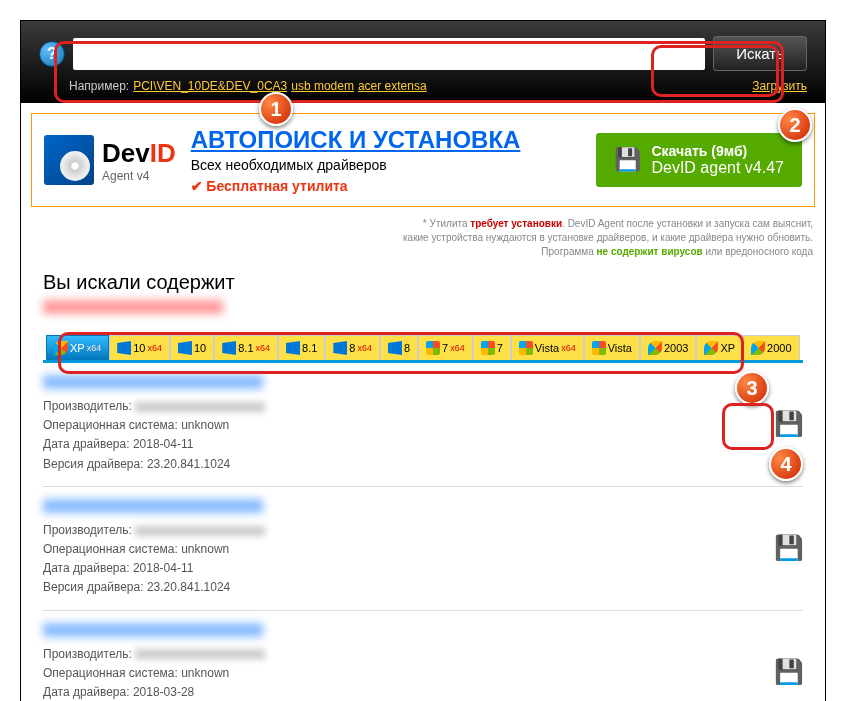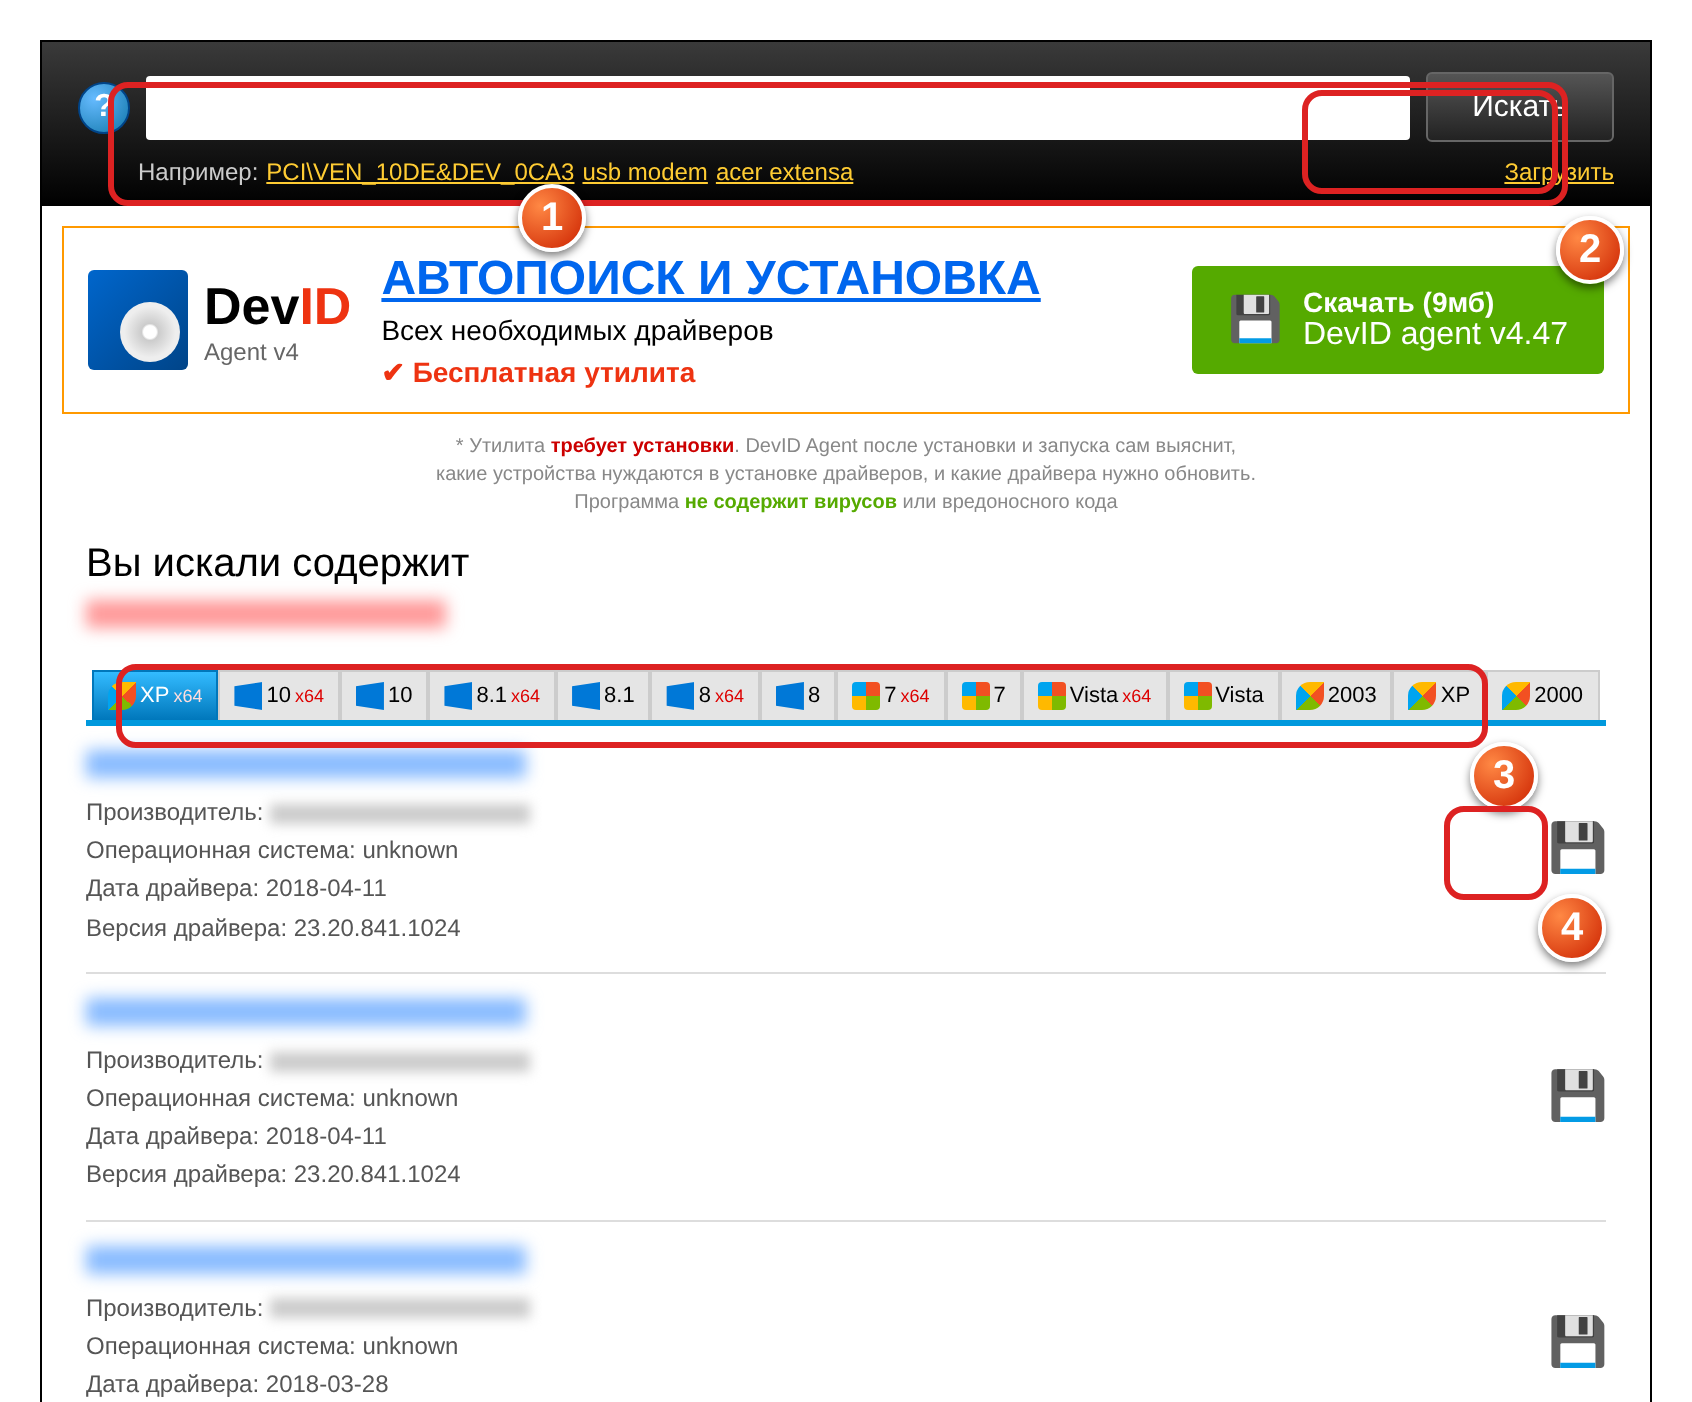--- a/index.html
+++ b/index.html
@@ -26,30 +26,30 @@
 .promo-mid { flex: 1; }
 .promo-title { color: #06e; font-size: 24px; font-weight: bold; text-decoration: underline; }
 .promo-sub { font-size: 14px; margin-top: 3px; }
 .promo-free { color: #e31; font-weight: bold; font-size: 14px; margin-top: 5px; }
 .promo-free::before { content: '✔ '; color: #e31; }
 .dl-btn { background: #5a0; color: #fff; padding: 10px 18px; border-radius: 3px; display: flex; align-items: center; gap: 10px; cursor: pointer; }
 .dl-icon { font-size: 22px; }
 .dl-text { font-size: 14px; font-weight: bold; }
 .dl-sub { font-size: 16px; font-weight: normal; }
 
-.disclaimer { text-align: center; font-size: 10px; color: #888; margin: 4px 12px 8px; line-height: 1.4; }
+.disclaimer { text-align: right; font-size: 10px; color: #888; margin: 4px 12px 8px; line-height: 1.4; }
 .disclaimer .red { color: #c00; font-weight: bold; }
 .disclaimer .green { color: #5a0; font-weight: bold; }
 
 .results { padding: 0 22px 20px; }
 .results-title { font-size: 20px; font-weight: 400; margin: 12px 0 6px; }
 .blur-line { background: #f99; filter: blur(4px); height: 14px; width: 180px; margin-bottom: 18px; }
 
 .os-tabs { border-bottom: 3px solid #09d; display: flex; padding: 3px 3px 0; }
-.os-tab { border: 1px solid #ccc; border-bottom: none; padding: 5px 7px; font-size: 11px; display: flex; align-items: center; gap: 2px; background: #e5e5e5; cursor: pointer; }
+.os-tab { border: 1px solid #ccc; border-bottom: none; padding: 5px 7px; font-size: 11px; display: flex; align-items: center; gap: 2px; background: #fde047; cursor: pointer; }
 .os-tab.active { background: linear-gradient(#3bf, #07b); color: #fff; border-color: #07b; }
 .os-tab .x64 { color: #d00; font-size: 9px; vertical-align: super; }
 .os-tab.active .x64 { color: #fdd; }
 .win-ico { width: 14px; height: 14px; display: inline-block; }
 .win-ico.new { background: conic-gradient(#0078d7 0 100%); clip-path: polygon(0 15%, 100% 0, 100% 100%, 0 85%); }
 .win-ico.seven { background: conic-gradient(from 0deg, #f25022 0 25%, #7fba00 0 50%, #ffb900 0 75%, #00a4ef 0 100%); border-radius: 2px; }
 .win-ico.old { background: conic-gradient(from 45deg, #f25022 0 25%, #7fba00 0 50%, #00a4ef 0 75%, #ffb900 0 100%); border-radius: 50% 0 50% 0; }
 
 .result-item { border-bottom: 1px solid #ddd; padding: 12px 0; display: flex; justify-content: space-between; align-items: center; }
 .item-title { filter: blur(4px); background: #8bf; height: 14px; width: 220px; margin-bottom: 8px; }

